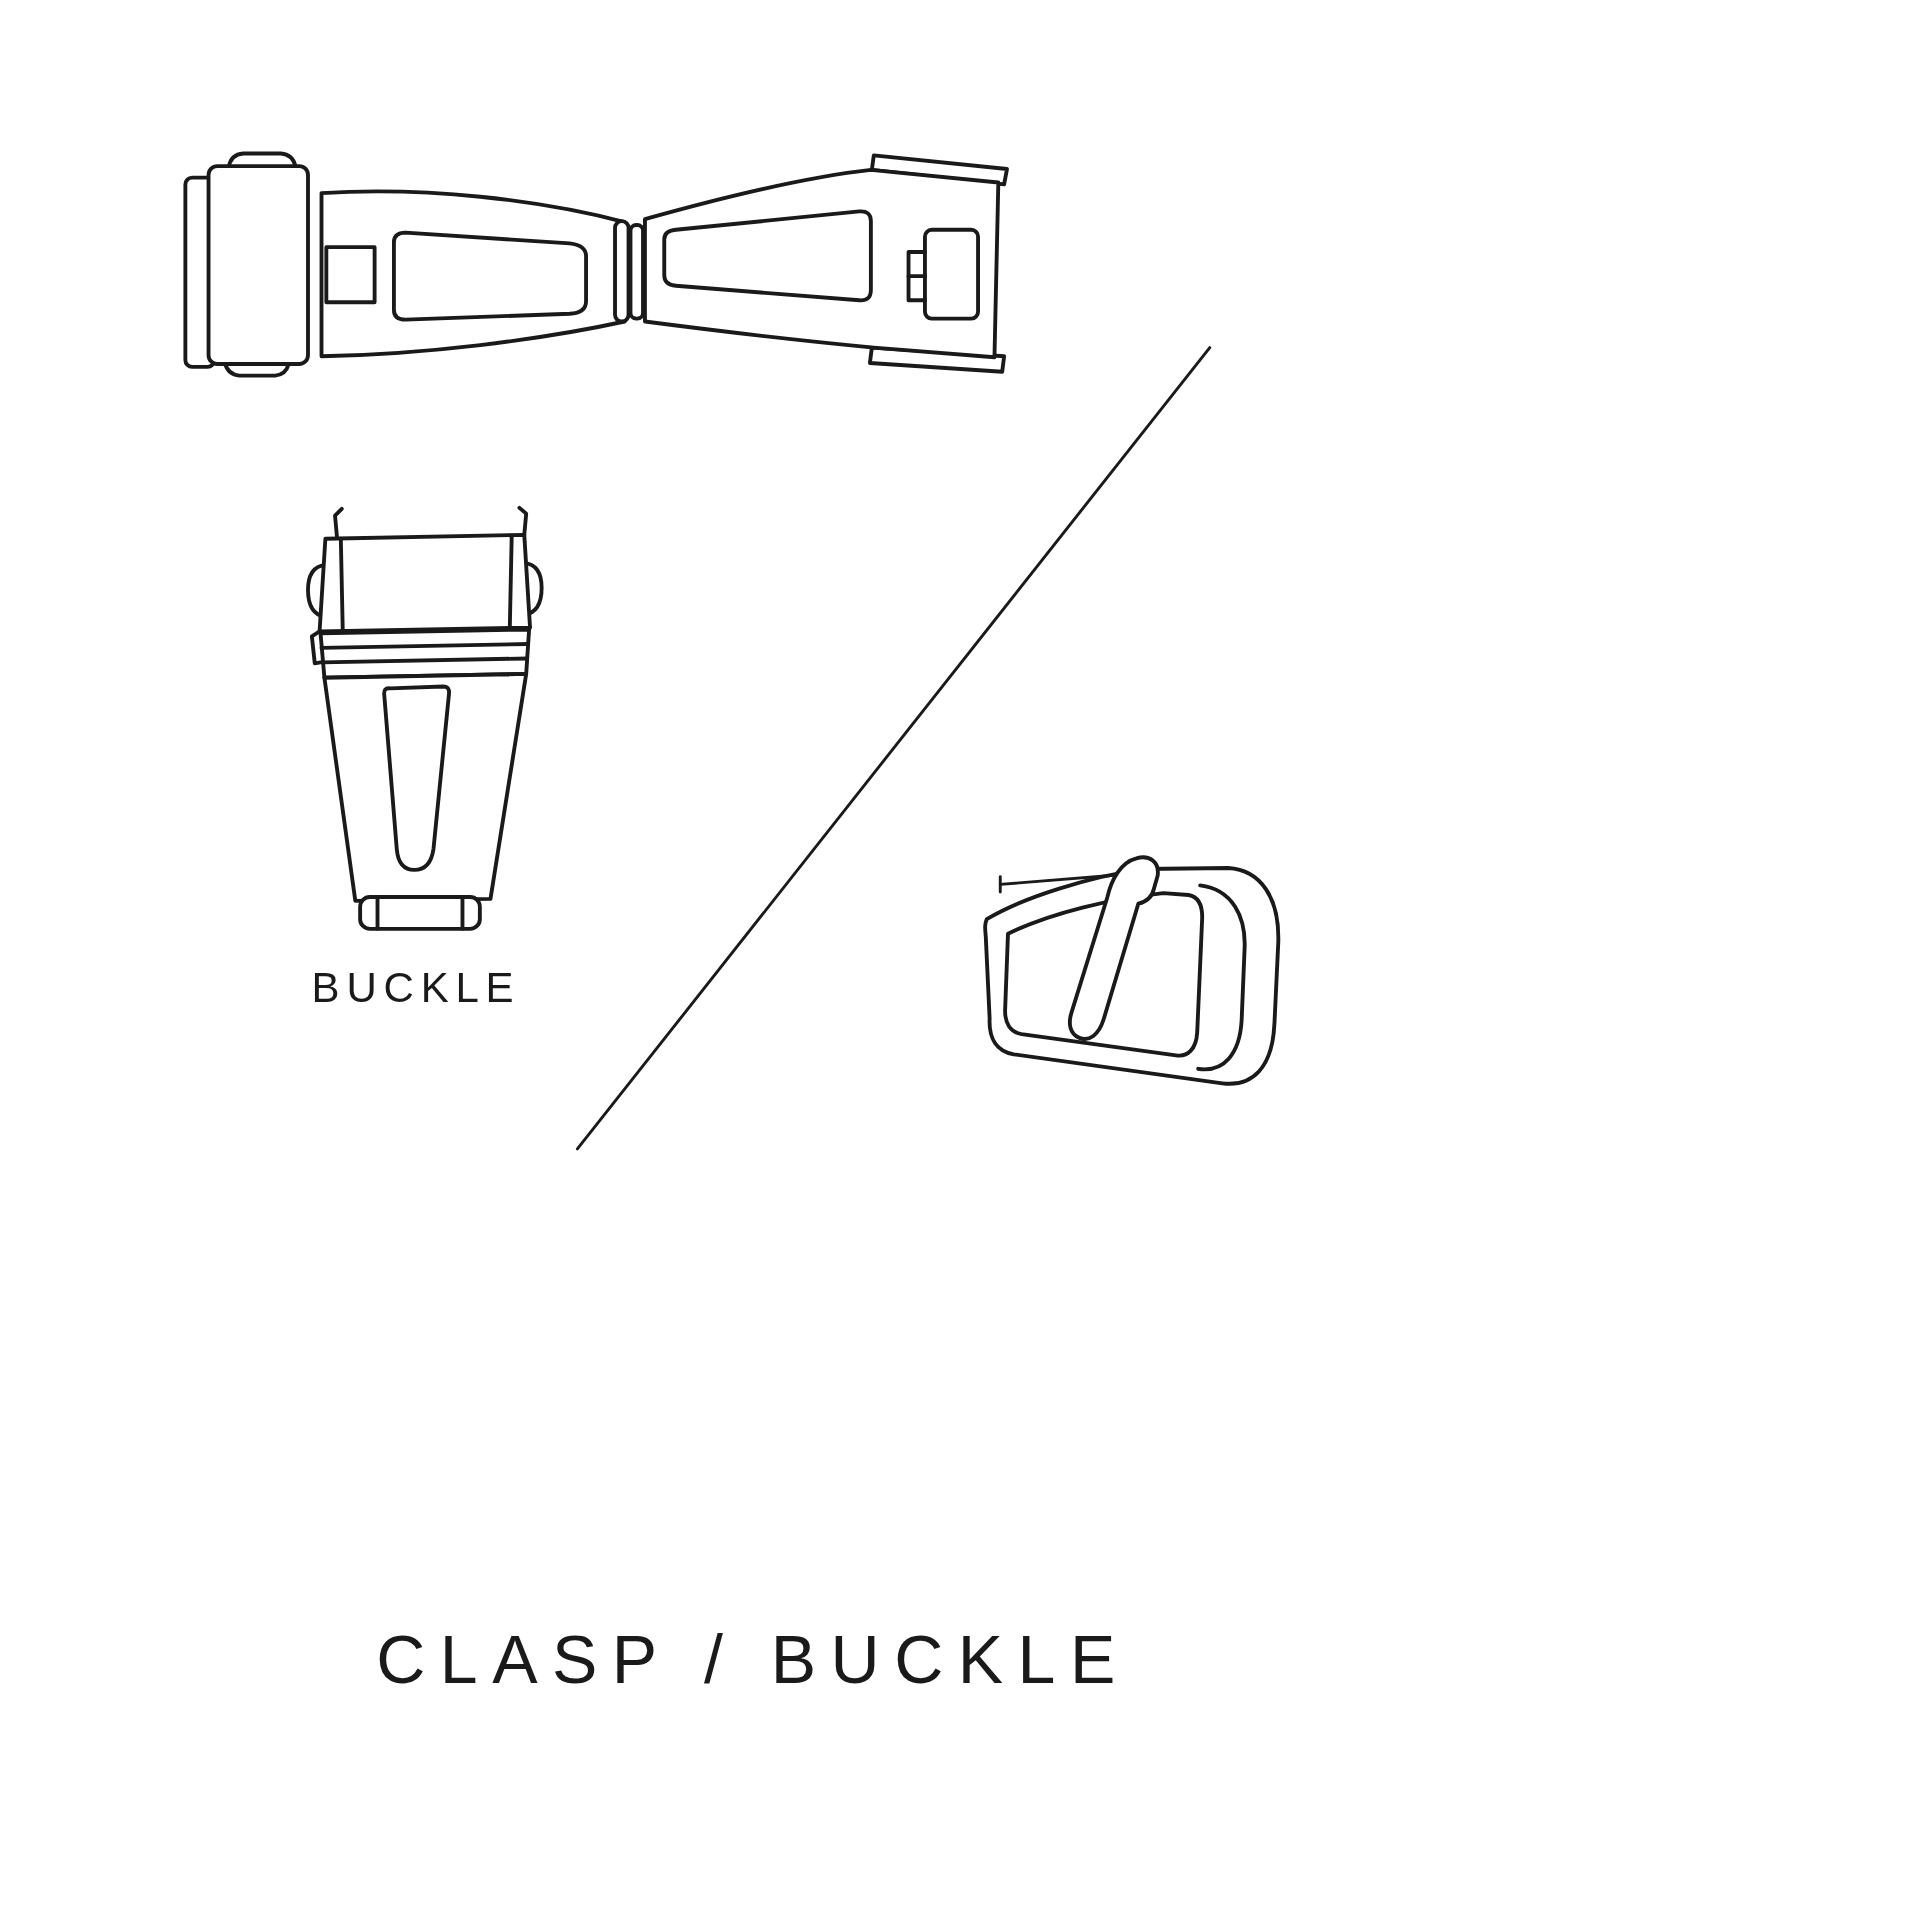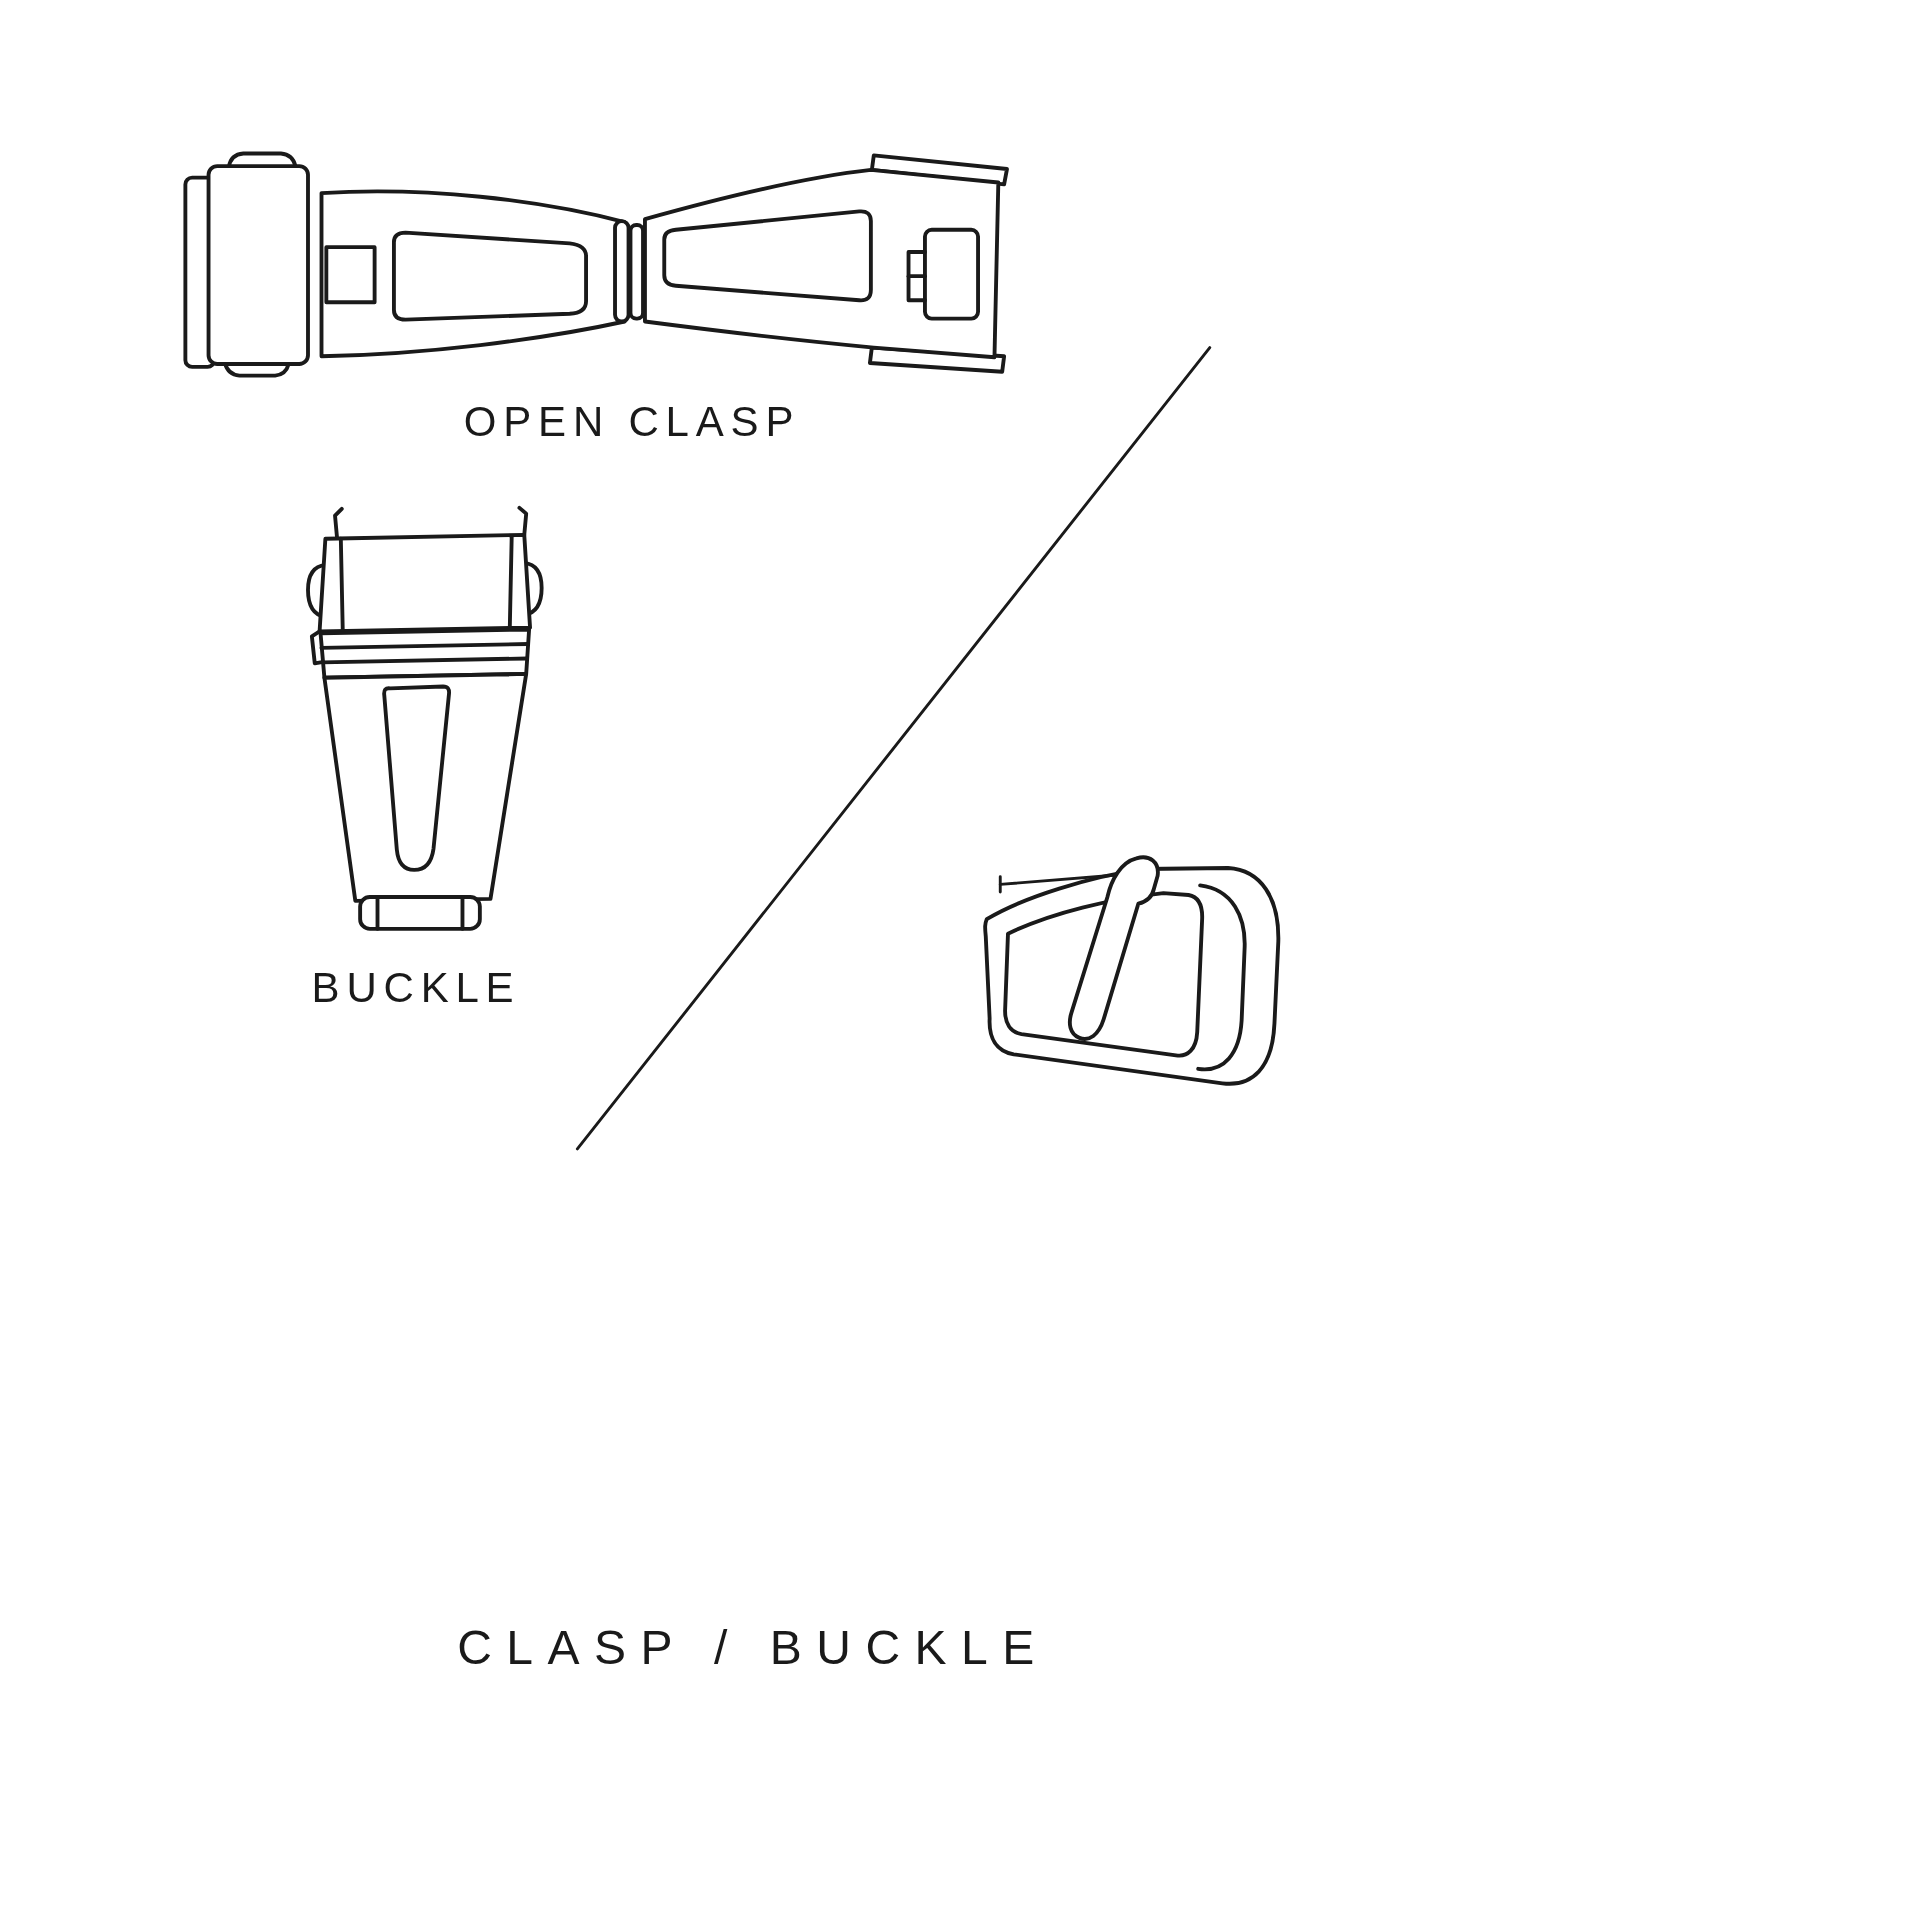--- a/index.html
+++ b/index.html
@@ -34,21 +34,21 @@
     transform: translateX(-50%);
     font-size: 42px;
     letter-spacing: 6.8px;
     color: #1a1a1a;
     white-space: nowrap;
     font-weight: 400;
   }
   .title {
     position: absolute;
     transform: translateX(-50%);
-    font-size: 48px;
+    font-size: 68px;
     letter-spacing: 14.5px;
     color: #1a1a1a;
     white-space: nowrap;
     font-weight: 300;
   }
 </style>
 </head>
 <body>
 
 <div id="canvas">
@@ -117,20 +117,19 @@
       <path class="ln" d="M 1243,917 C 1276,921 1291,949 1289,984 L 1286,1057 C 1284,1091 1268,1111 1241,1107"></path>
 
       <path class="ln thin" d="M 1036,916 L 1160,906"></path>
       <path class="ln thin" d="M 1036,908 L 1036,924"></path>
       <circle class="ln fw" cx="1173" cy="921" r="9"></circle>
 
       <path class="ln fw" d="M 1177,889 C 1191,885 1201,893 1199,907 L 1195,921 C 1193,930 1187,934 1179,936 L 1143,1056 C 1138,1072 1128,1079 1118,1075 C 1108,1071 1106,1060 1110,1048 L 1147,929 C 1151,911 1161,893 1177,889 Z"></path>
     </g>
   </svg>
 
-  <div class="label" style="left:632px; top:398px;">OPEN CLASP</div>
 
   <div class="label" style="left:416px; top:964px;">BUCKLE</div>
 
   <div class="title" style="left:753px; top:1620px;">CLASP / BUCKLE</div>
 
 </div>
 
 
 </body></html>

